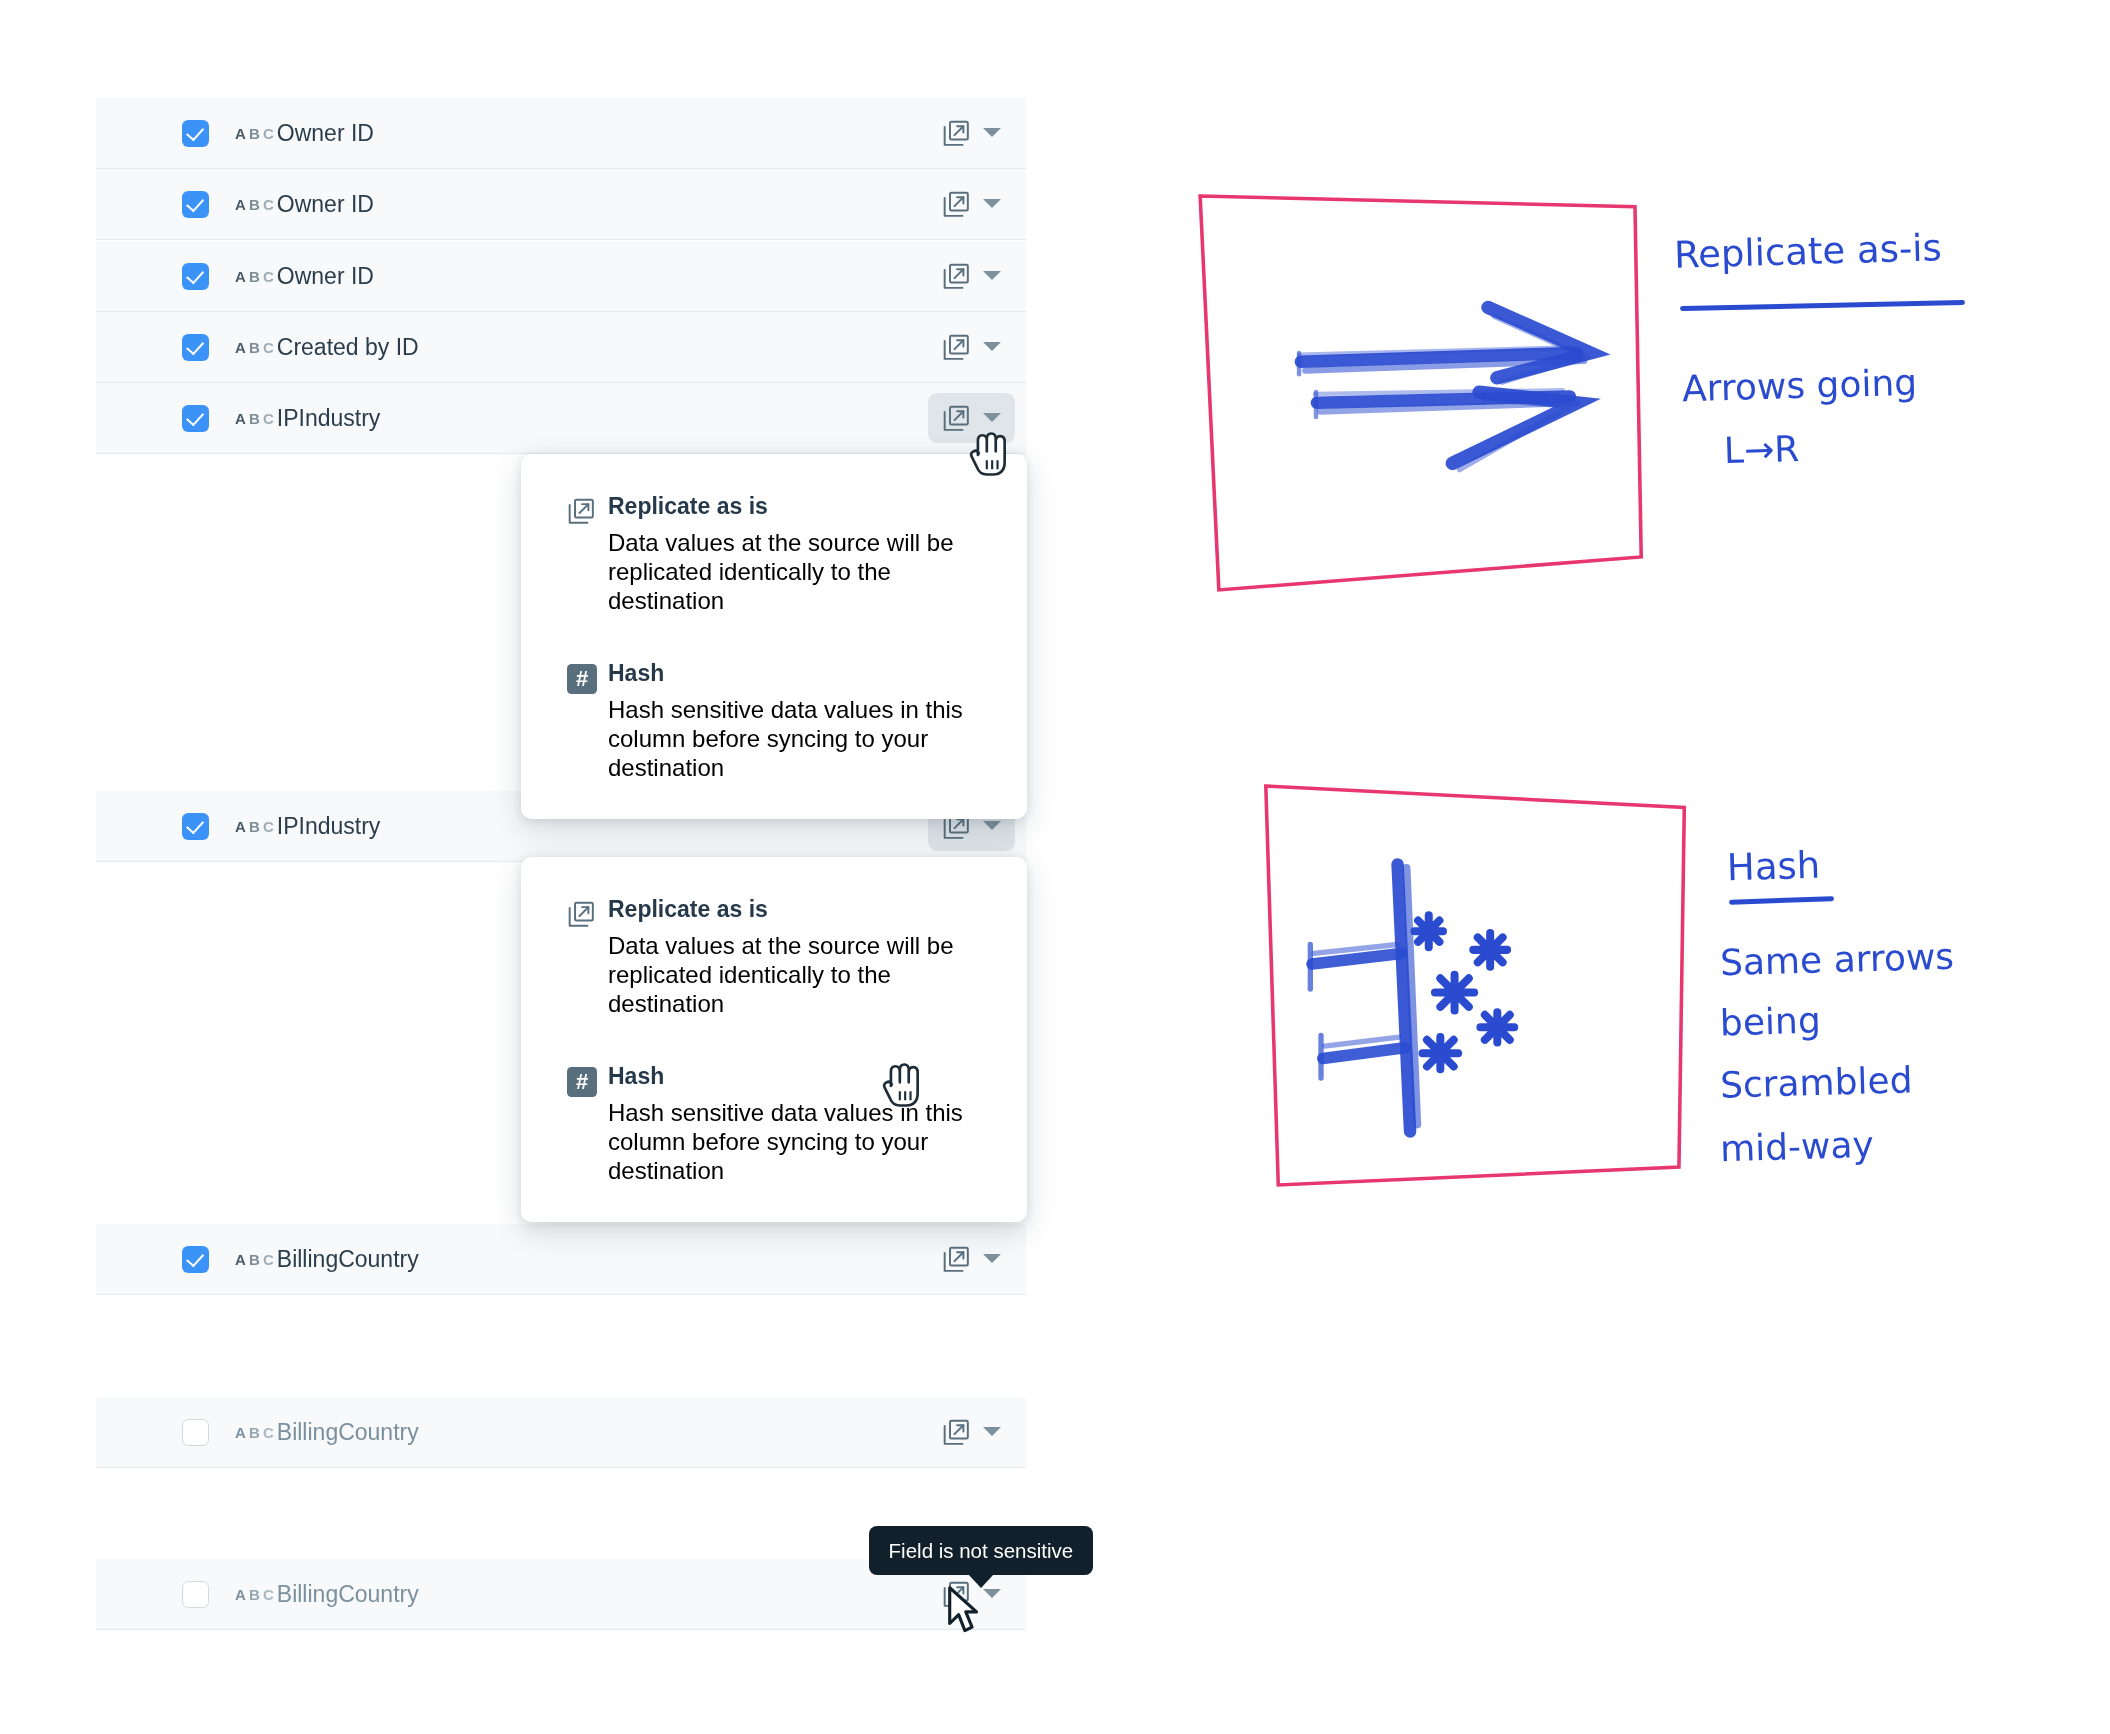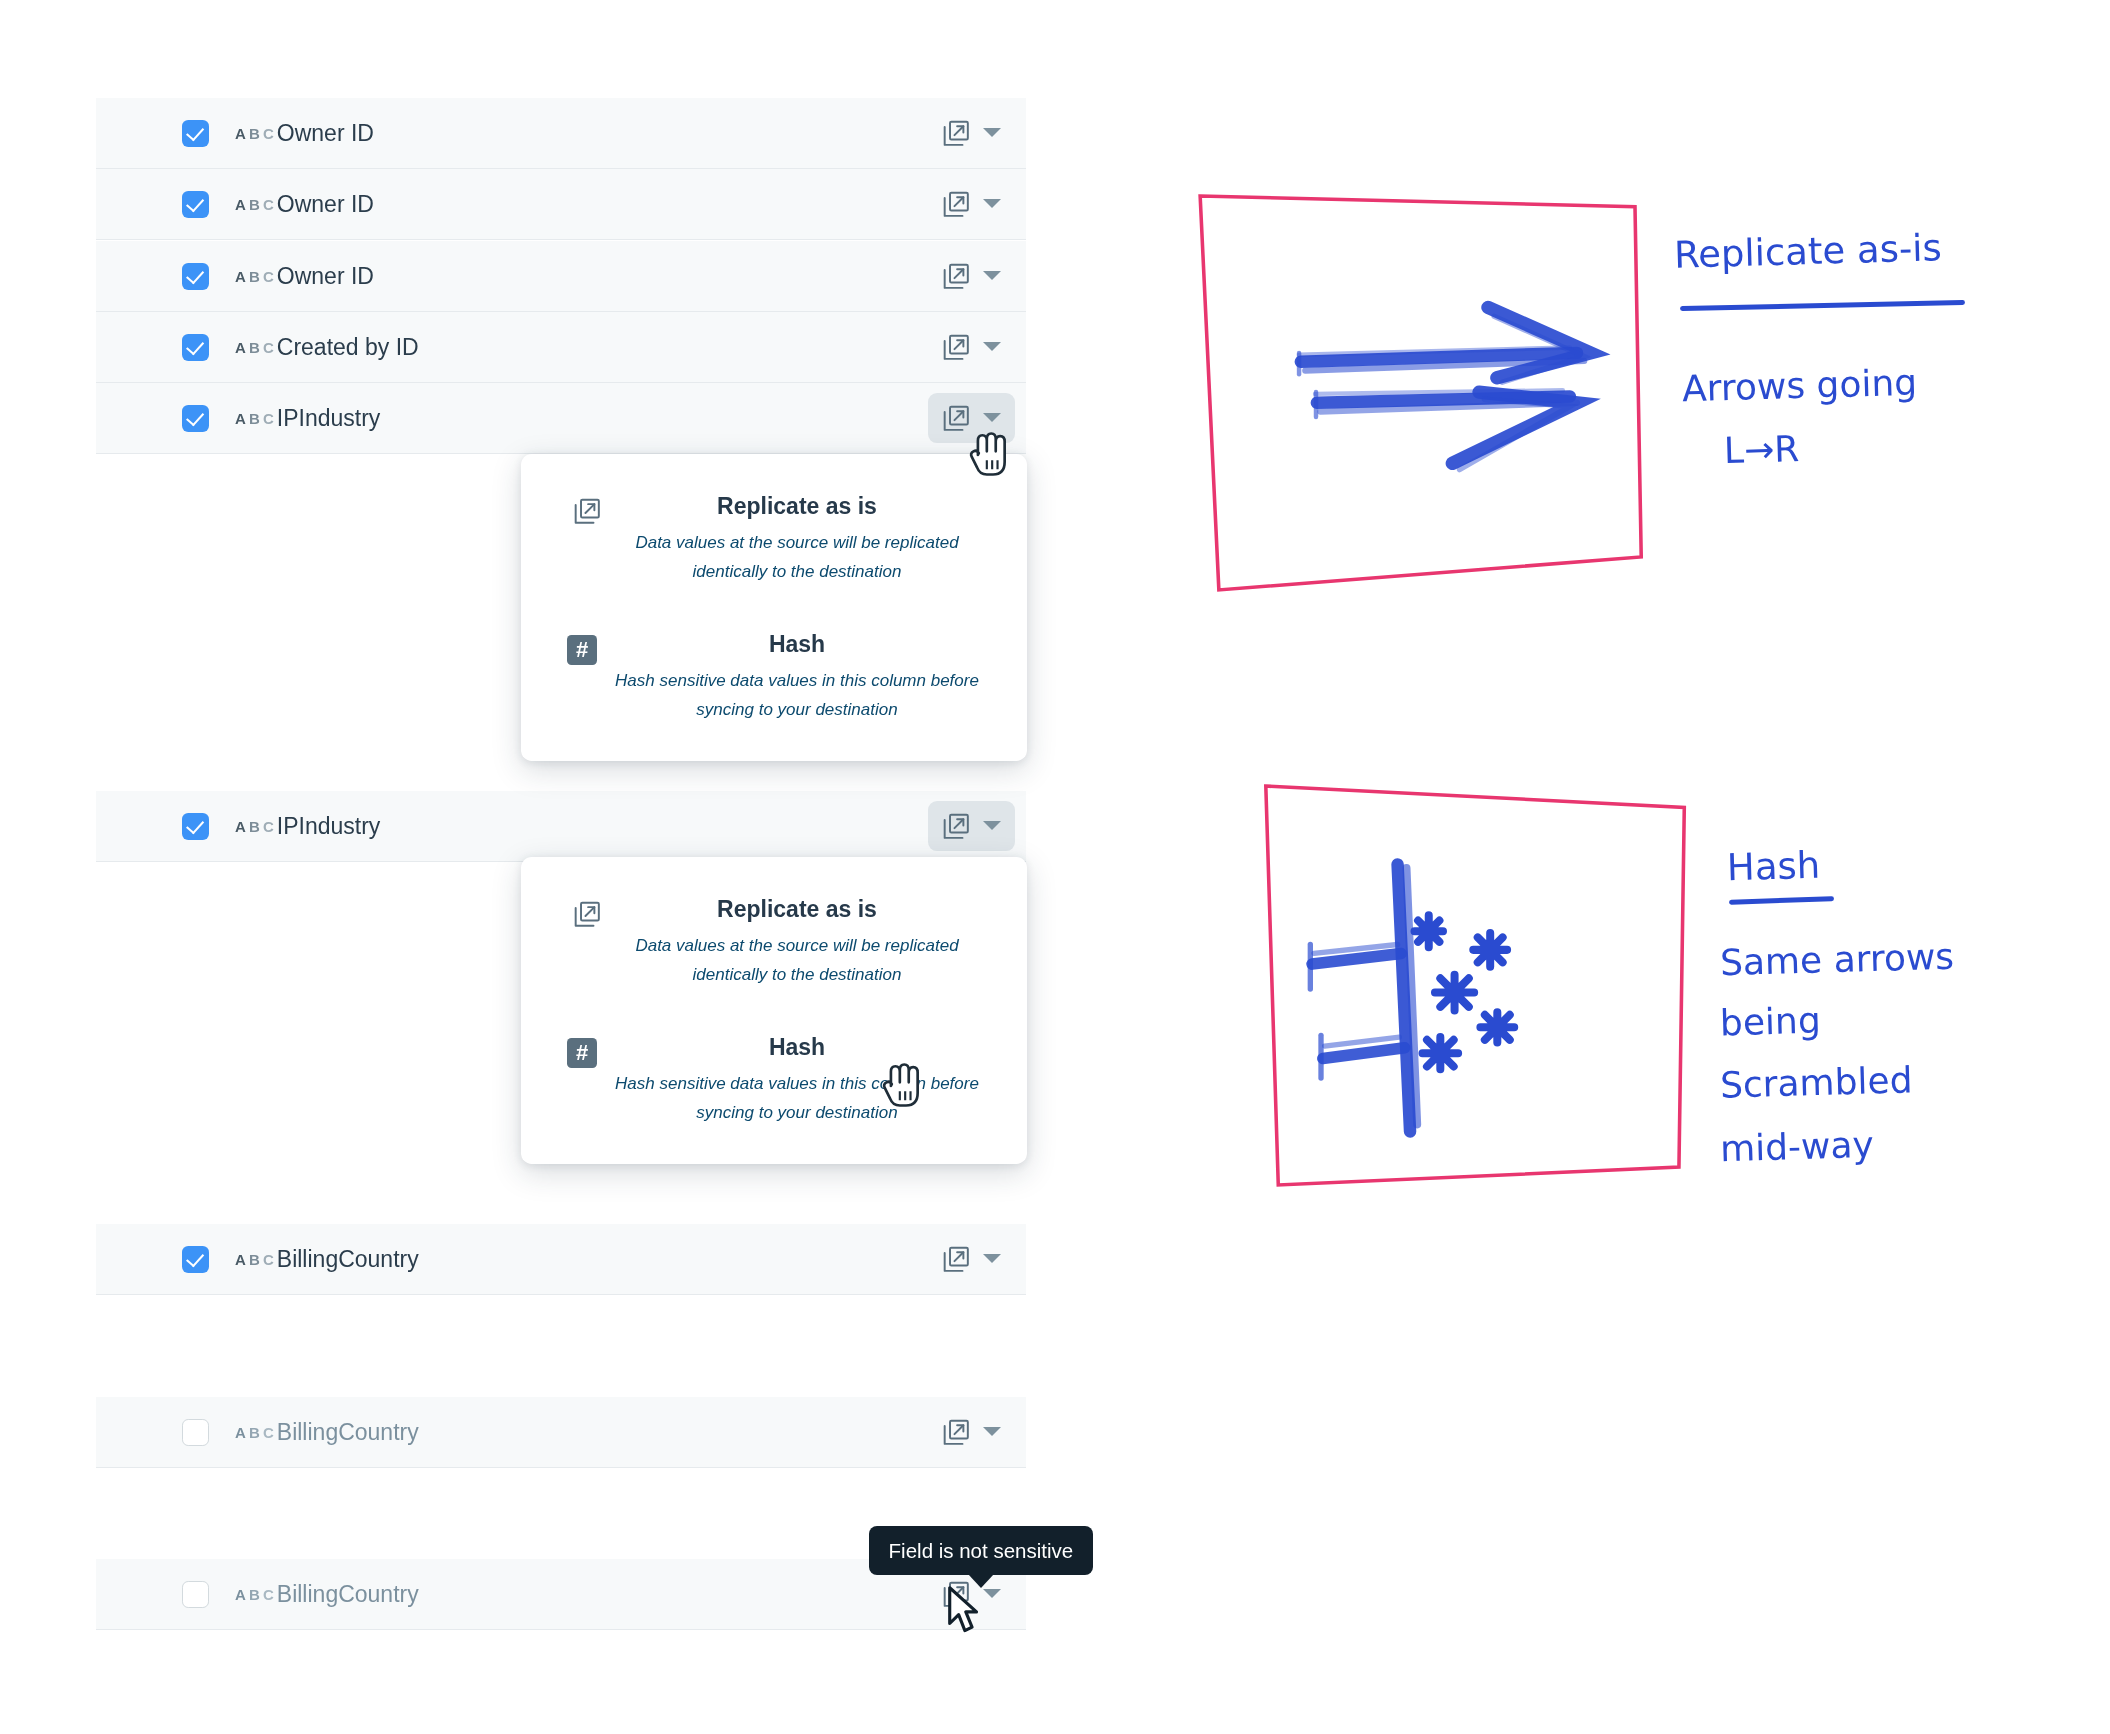--- a/index.html
+++ b/index.html
@@ -82,35 +82,34 @@
 
   
   .menu {
     position: absolute;
     width: 506px;
     background: #ffffff;
     border-radius: 10.7px;
     box-shadow: 0 9px 30px rgba(31,50,66,.17), 0 1.8px 8px rgba(31,50,66,.10);
     padding: 39px 0 37px 0;
   }
-  .menu-item { display: flex; padding: 0 41px 0 46px; text-align: center; }
+  .menu-item { display: flex; padding: 0 41px 0 46px; }
   .menu-item + .menu-item { margin-top: 45px; }
   .mi-icon { flex: 0 0 auto; width: 41px; padding-top: 3.6px; }
   .mi-body { flex: 1 1 auto; }
   .mi-title {
     font-size: 23px;
     font-weight: bold;
     color: #26394a;
     margin-bottom: 8px;
   }
   .mi-desc {
-    font-size: 17px;
+    font-size: 24px;
     line-height: 29px;
-    color: #0c4a6e;
-    font-style: italic;
+    color: #000000;
   }
   .hash-box {
     width: 30px; height: 30px;
     background: #5a6f7e;
     border-radius: 4.5px;
     display: flex;
     align-items: center;
     justify-content: center;
     color: #ffffff;
     font-size: 22px;

